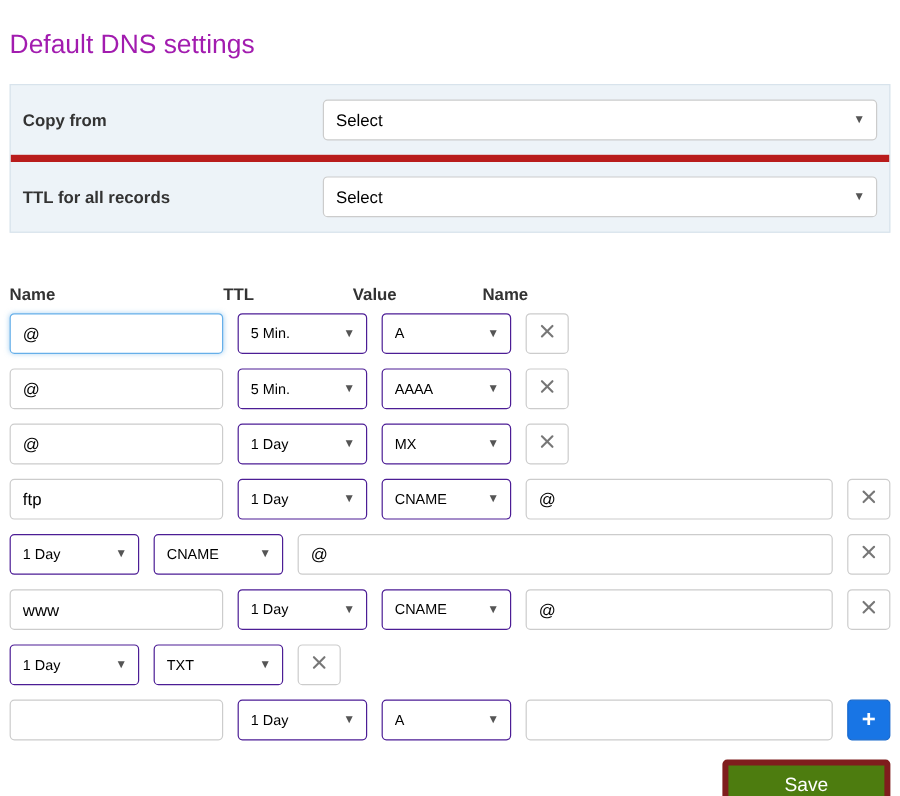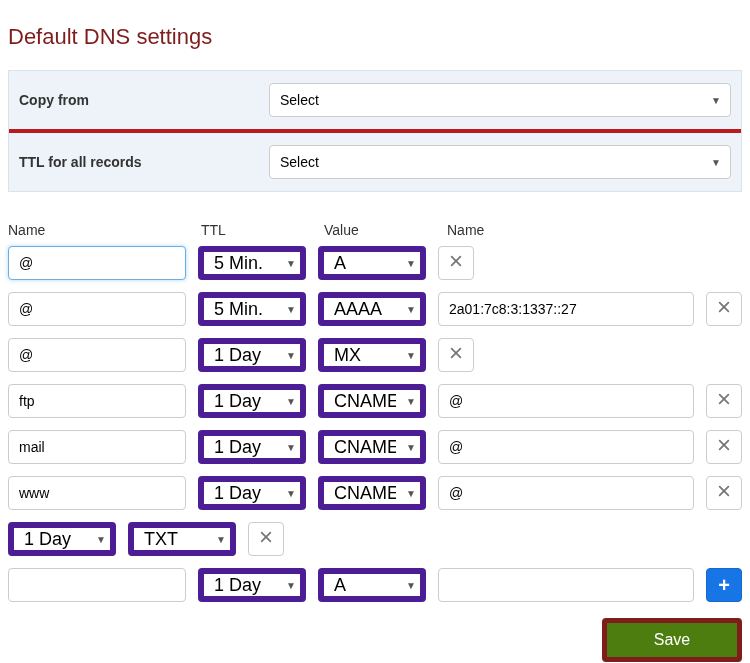--- a/index.html
+++ b/index.html
@@ -8,35 +8,35 @@
       font-size: 14px;
       color: #333;
       background: #fff;
       padding: 8px;
       width: 750px;
     }
     h2 {
       font-size: 22px;
       font-weight: normal;
       margin: 16px 0 20px 0;
-      color: #7f1d1d;
+      color: #a21caf;
     }
     .top-panel {
       background: #edf3f8;
       border: 1px solid #d8e3ec;
       padding: 0;
-      margin-bottom: 30px;
+      margin-bottom: 43px;
     }
     .top-row {
       display: flex;
       align-items: center;
       padding: 12px 10px;
     }
     .top-row + .top-row {
-      border-top: 4px solid #b91c1c;
+      border-top: 6px solid #b91c1c;
     }
     .top-label {
       width: 250px;
       font-weight: bold;
       font-size: 14px;
     }
     .top-select {
       flex: 1;
       height: 34px;
       border: 1px solid #ccc;
@@ -57,23 +57,23 @@
       position: absolute;
       right: 10px;
       top: 50%;
       transform: translateY(-50%);
       font-size: 10px;
       color: #555;
       pointer-events: none;
     }
     .records-header {
       display: flex;
-      font-weight: normal;
+      font-weight: bold;
       margin-bottom: 8px;
-      gap: 15px;
+      gap: 0;
     }
     .col-name { width: 178px; }
     .col-ttl { width: 108px; }
     .col-type { width: 108px; }
     .col-value { flex: 1; }
     .col-btn { width: 36px; }
     .record-row {
       display: flex;
       gap: 12px;
       margin-bottom: 12px;
@@ -87,25 +87,25 @@
       font-size: 14px;
       width: 100%;
     }
     .record-row input[type="text"].focused {
       border-color: #66afe9;
       box-shadow: 0 0 4px rgba(102,175,233,0.5);
       outline: none;
     }
     .rec-select {
       height: 34px;
-      border: 6px solid #4c1d95;
+      border: 1px solid #4c1d95;
       border-radius: 4px;
       background: #fff;
       padding: 0 24px 0 10px;
-      font-size: 18px;
+      font-size: 12px;
       width: 100%;
       appearance: none;
     }
     .btn-remove, .btn-add {
       width: 36px;
       height: 34px;
       border-radius: 4px;
       border: 1px solid #ccc;
       background: #fff;
       display: flex;
@@ -198,21 +198,20 @@
       <div class="col-ttl">
         <div class="select-wrapper">
           <select class="rec-select"><option>5 Min.</option></select>
         </div>
       </div>
       <div class="col-type">
         <div class="select-wrapper">
           <select class="rec-select"><option>AAAA</option></select>
         </div>
       </div>
-      <div class="col-value"><input type="text" value="2a01:7c8:3:1337::27" style=""></div>
       <div class="col-btn">
         <button class="btn-remove">
           <span class="x-icon"><svg viewBox="0 0 16 16" fill="none" stroke="currentColor" stroke-width="2" stroke-linecap="round">
               <line x1="3" y1="3" x2="13" y2="13"></line>
               <line x1="13" y1="3" x2="3" y2="13"></line>
             </svg></span>
         </button>
       </div>
     </div>
     <div class="record-row">
@@ -252,21 +251,20 @@
       <div class="col-btn">
         <button class="btn-remove">
           <span class="x-icon"><svg viewBox="0 0 16 16" fill="none" stroke="currentColor" stroke-width="2" stroke-linecap="round">
               <line x1="3" y1="3" x2="13" y2="13"></line>
               <line x1="13" y1="3" x2="3" y2="13"></line>
             </svg></span>
         </button>
       </div>
     </div>
     <div class="record-row">
-      <div class="col-name"><input type="text" value="mail" style=""></div>
       <div class="col-ttl">
         <div class="select-wrapper">
           <select class="rec-select"><option>1 Day</option></select>
         </div>
       </div>
       <div class="col-type">
         <div class="select-wrapper">
           <select class="rec-select"><option>CNAME</option></select>
         </div>
       </div>

